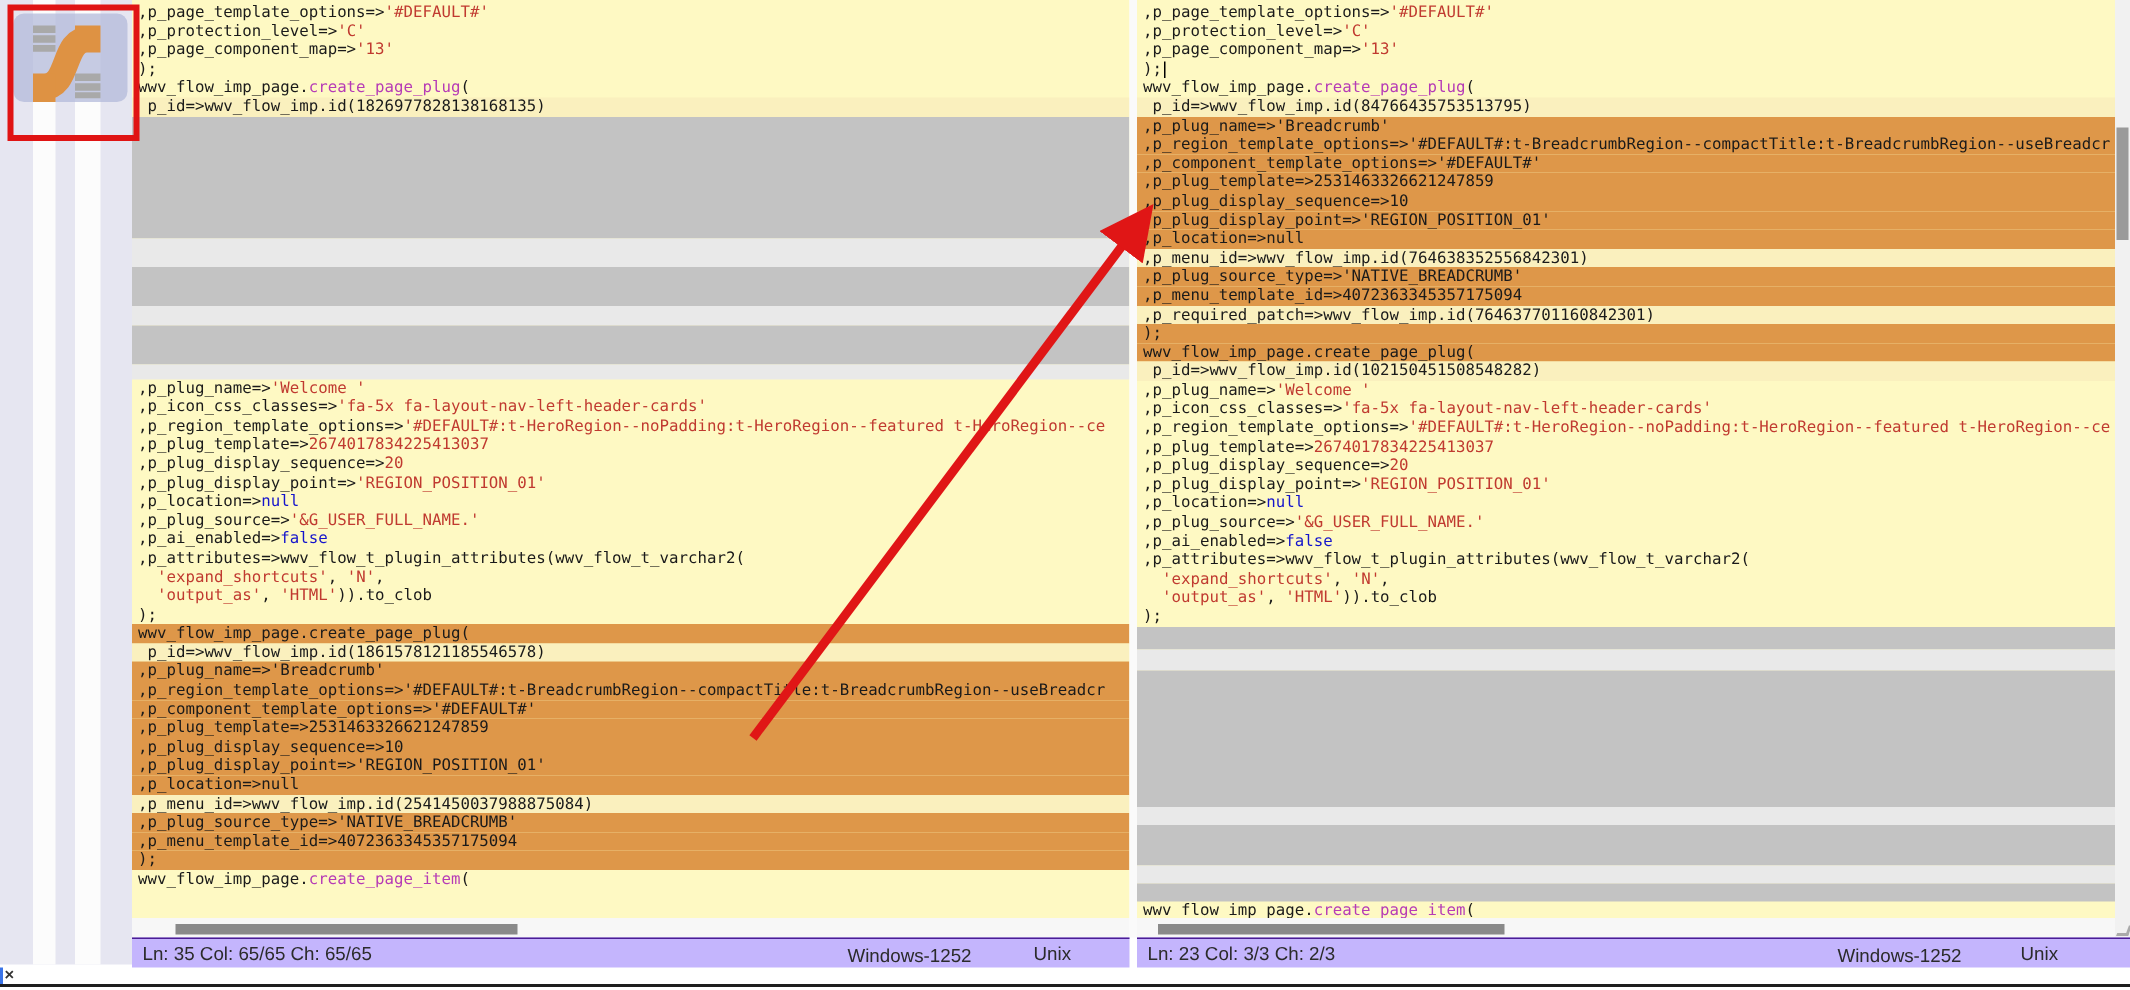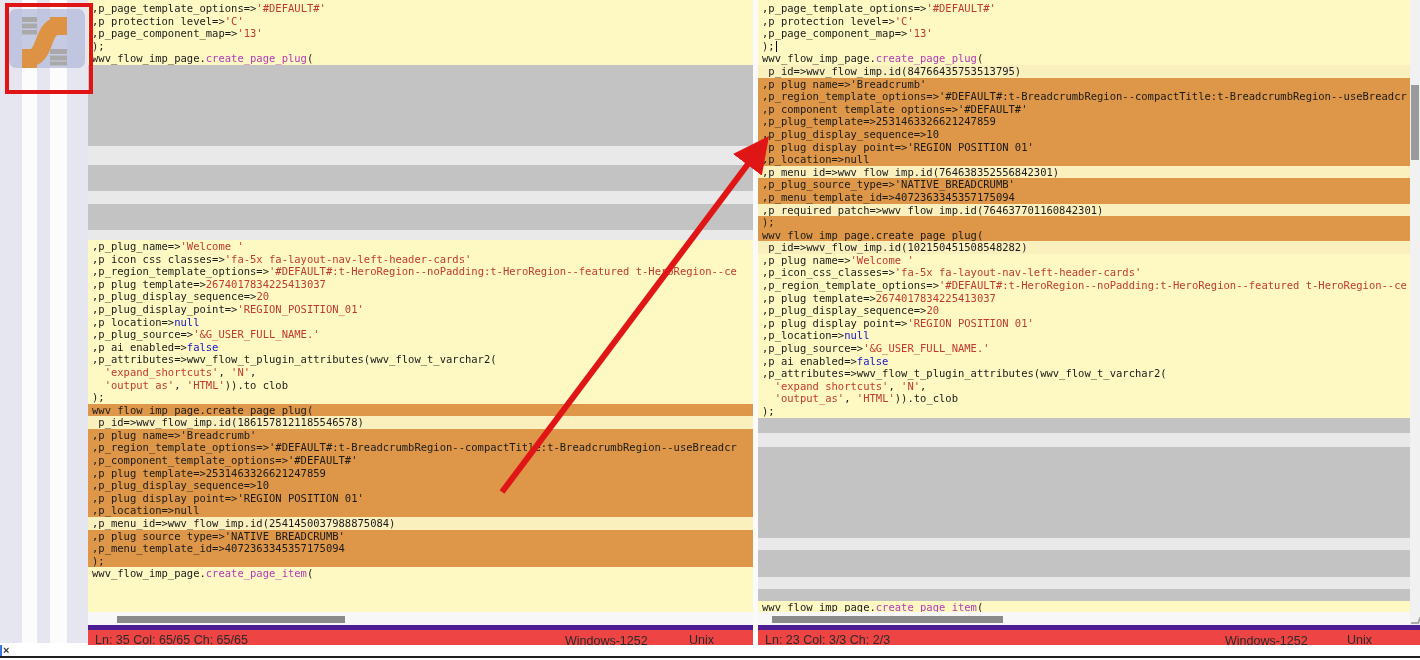--- a/index.html
+++ b/index.html
@@ -33,21 +33,21 @@
   .caret{display:inline-block;width:1px;height:11px;background:#000;vertical-align:text-bottom;margin-left:1px;}
   
   .hscroll{position:absolute;top:612px;height:13px;background:#F7F7F7;}
   .hscroll .thumb{position:absolute;top:4px;height:7px;background:#8A8A8A;}
   .vscroll{position:absolute;left:1410px;top:0;width:10px;height:612px;background:#F1F1F1;}
   .vscroll .thumb{position:absolute;left:1px;width:8px;background:#9A9A9A;}
   .scroll-corner{position:absolute;left:1410px;top:612px;width:10px;height:13px;background:#F1F1F1;}
   .grip{position:absolute;left:1412px;top:617px;width:6px;height:5px;
         border-right:2px solid #AAA;border-bottom:2px solid #AAA;transform:skewX(-20deg);}
   
-  .statusbar{position:absolute;top:625px;height:20px;background:#ef4444;border-top:5px solid #4c1d95;
+  .statusbar{position:absolute;top:625px;height:20px;background:#c4b5fd;border-top:1px solid #4c1d95;
        font-family:"Liberation Sans","DejaVu Sans",sans-serif;font-size:12.5px;color:#2B2B2B;}
   .statusbar .ln{position:absolute;left:7px;top:3px;}
   .statusbar .enc{position:absolute;top:4px;}
   .statusbar .eol{position:absolute;top:3px;}
   .statusbar.sb-left{left:88px;width:665px;}
   .statusbar.sb-right{left:758px;width:662px;}
   
   .bottom-strip{position:absolute;left:0;top:645px;width:1420px;height:15px;background:#FFF;}
   .close-x{position:absolute;left:3px;top:0px;font-family:"Liberation Sans",sans-serif;
        font-size:11px;font-weight:bold;color:#333;cursor:pointer;line-height:11px;}
@@ -79,20 +79,21 @@
     <div class="view-rect"></div>
   </div>
 
   <div class="pane left">
     <div class="code" id="code-left">
         <div class="row p">,p_page_template_options=&gt;<span class="tok-str">'#DEFAULT#'</span></div>
         <div class="row p">,p_protection_level=&gt;<span class="tok-str">'C'</span></div>
         <div class="row p">,p_page_component_map=&gt;<span class="tok-str">'13'</span></div>
         <div class="row p">);</div>
         <div class="row p">wwv_flow_imp_page.<span class="tok-m">create_page_plug</span>(</div>
+        <div class="row s"> p_id=&gt;wwv_flow_imp.id(1826977828138168135)</div>
         <div class="gap m" style="height: 81px;"></div>
         <div class="gap f" style="height: 19px;"></div>
         <div class="gap m" style="height: 26px;"></div>
         <div class="gap f" style="height: 13px;"></div>
         <div class="gap m" style="height: 26px;"></div>
         <div class="gap f" style="height: 10px;"></div>
         <div class="row p">,p_plug_name=&gt;<span class="tok-str">'Welcome '</span></div>
         <div class="row p">,p_icon_css_classes=&gt;<span class="tok-str">'fa-5x fa-layout-nav-left-header-cards'</span></div>
         <div class="row p">,p_region_template_options=&gt;<span class="tok-str">'#DEFAULT#:t-HeroRegion--noPadding:t-HeroRegion--featured t-HeroRegion--ce</span></div>
         <div class="row p">,p_plug_template=&gt;<span class="tok-num">2674017834225413037</span></div>

